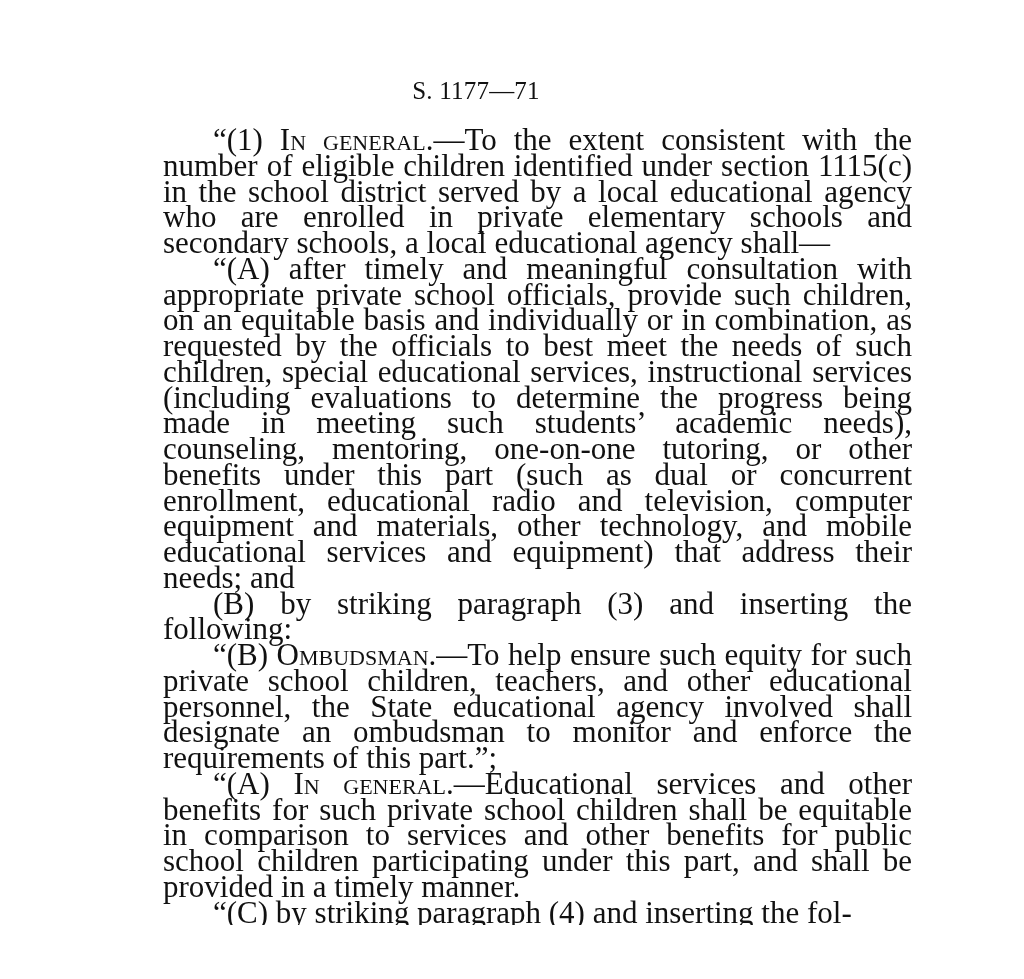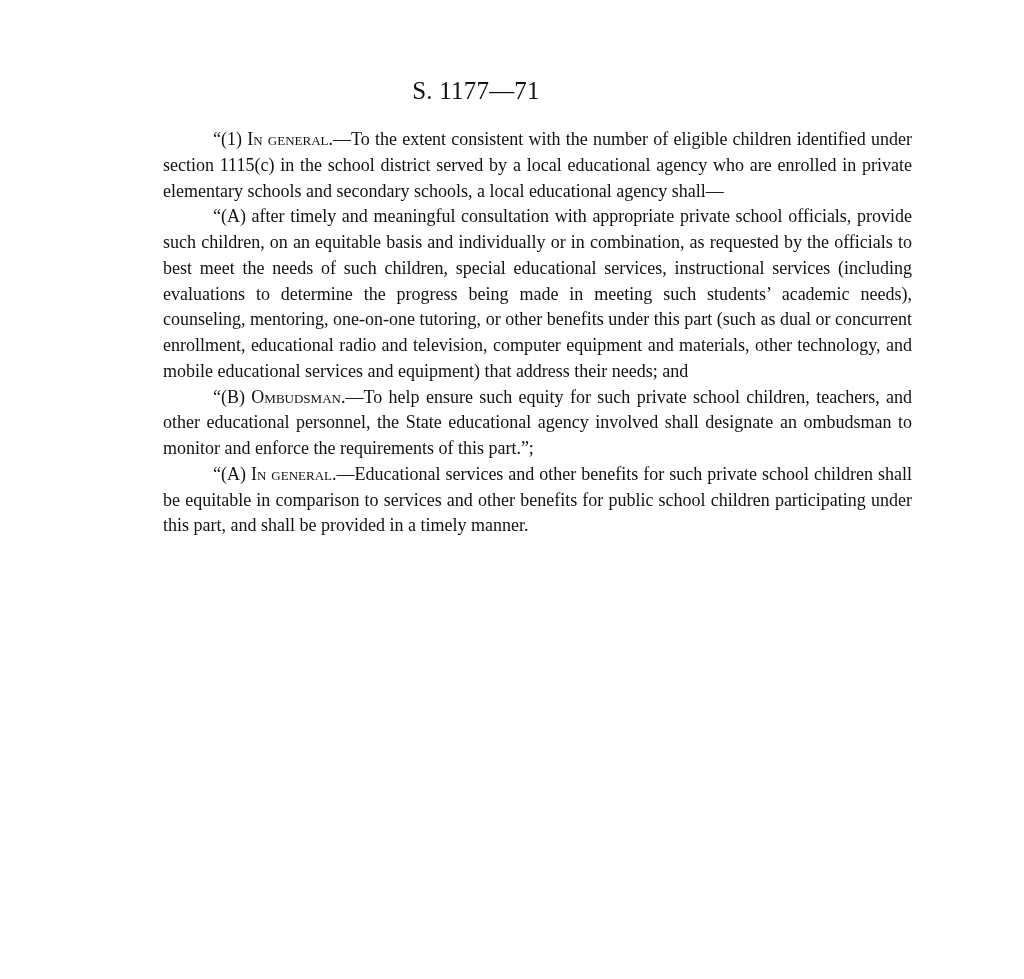--- a/index.html
+++ b/index.html
@@ -23,21 +23,21 @@
       text-align: center;
       font-size: 25px;
       line-height: 30px;
       letter-spacing: 0.2px;
     }
     .body-text {
       position: absolute;
       top: 127px;
       left: 163px;
       width: 749px;
-      font-size: 18px;
+      font-size: 31px;
       line-height: 25.75px;
     }
     .para {
       margin: 0;
       text-align: justify;
       text-align-last: left;
     }
     .flush { margin-left: 0; }
     .inner { }
     .indent-first { text-indent: 50px; }
@@ -52,20 +52,22 @@
 
 <div class="page-header">S. 1177—71</div>
 
 <div class="body-text">
 
   <p class="para flush indent-first"><span>“(1) </span><span class="sc">In general.</span><span>—To the extent consistent with the number of eligible children identified under section 1115(c) in the school district served by a local educational agency who are enrolled in private elementary schools and secondary schools, a local educational agency shall—</span></p>
 
   <p class="para inner indent-first"><span>“(A) after timely and meaningful consultation with appropriate private school officials, provide such children, on an equitable basis and individually or in combination, as requested by the officials to best meet the needs of such children, special educational services, instructional services (including evaluations to determine the progress being made in meeting such students’ academic needs), counseling, mentoring, one-on-one tutoring, or other benefits under this part (such as dual or concurrent enrollment, educational radio and television, computer equipment and materials, other technology, and mobile educational services and equipment) that address their needs; and</span></p>
 
 
+  <p class="para inner indent-first"><span>(B) by striking paragraph (3) and inserting the following:</span></p>
 
 
   <p class="para inner indent-first"><span>“(B) </span><span class="sc">Ombudsman.</span><span>—To help ensure such equity for such private school children, teachers, and other educational personnel, the State educational agency involved shall designate an ombudsman to monitor and enforce the requirements of this part.”;</span></p>
 
   <p class="para inner indent-first"><span>“(A) </span><span class="sc">In general.</span><span>—Educational services and other benefits for such private school children shall be equitable in comparison to services and other benefits for public school children participating under this part, and shall be provided in a timely manner.</span></p>
 
+  <p class="para inner indent-first cutoff"><span>“(C) by striking paragraph (4) and inserting the fol-</span></p>
 
 </div>
 
 </body></html>

